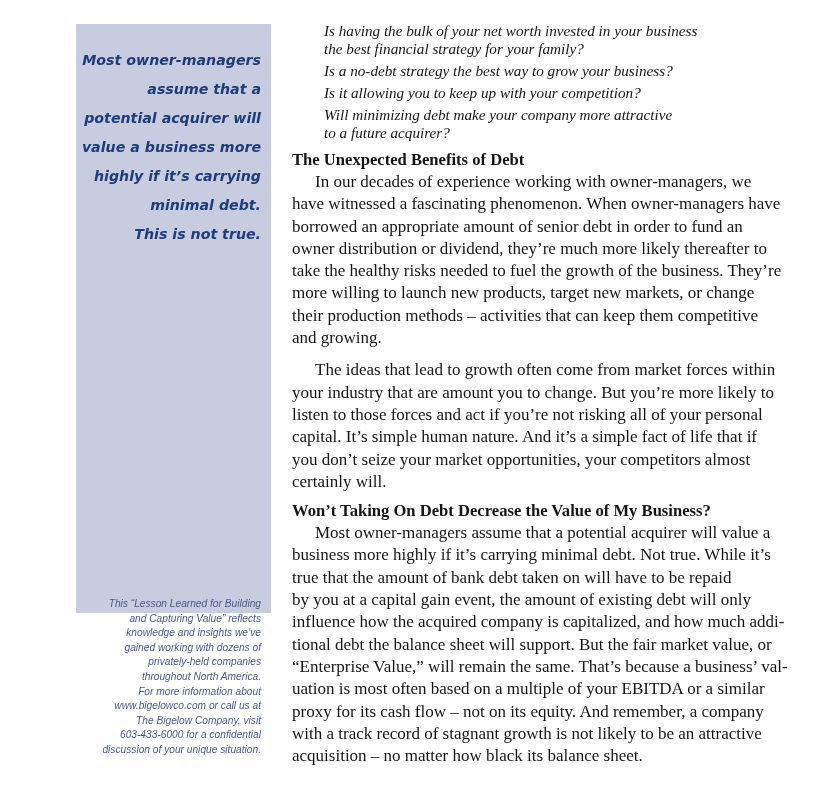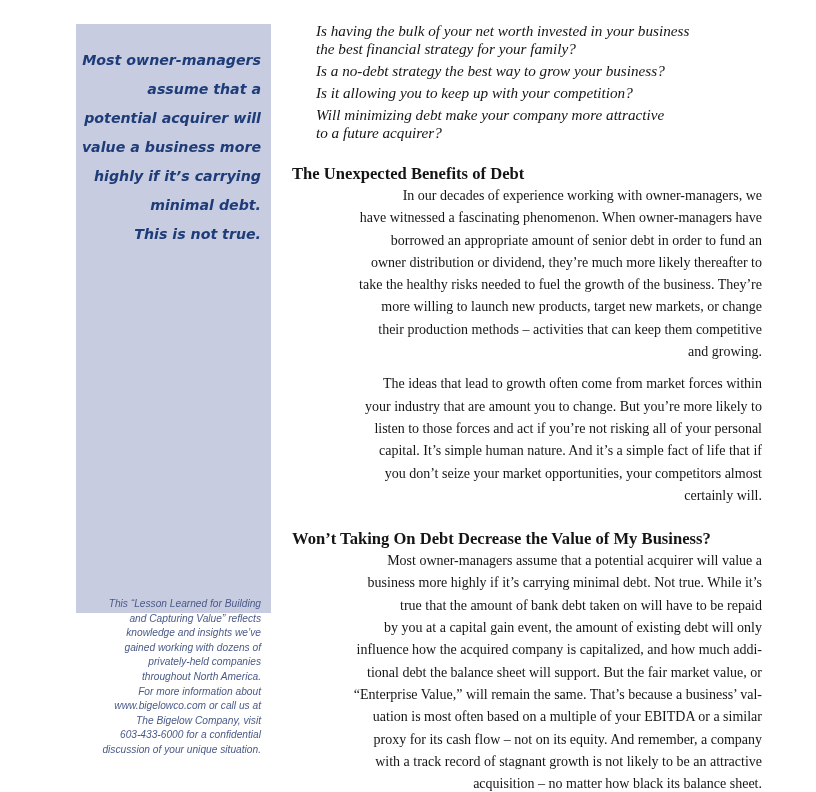--- a/index.html
+++ b/index.html
@@ -29,28 +29,28 @@
     .blurb div { white-space: nowrap; }
 
     .main {
       position: absolute; left: 292px; top: 22px; width: 470px;
       font-family: "Liberation Serif", serif; color: #151515;
     }
     .questions {
       margin-left: 24px;
       font-style: italic; font-size: 15.2px; line-height: 18px;
     }
-    .q { margin-bottom: 4px; }
+    .q { margin-bottom: 4px; margin-left: 8px; }
     .q div { white-space: nowrap; }
 
     .heading {
       font-weight: bold; font-size: 16.6px; line-height: 20px;
-      margin-top: 22px; margin-bottom: 1px; white-space: nowrap;
+      margin-top: 8px; margin-bottom: 1px; white-space: nowrap;
     }
-    .para { font-size: 14px; line-height: 22.3px; text-align: right; }
+    .para { font-size: 17px; line-height: 22.3px; }
     .para div { white-space: nowrap; }
     .para .indent { padding-left: 23px; }
     .gap { height: 10px; }
   </style>
 </head>
 <body>
 
 <aside class="sidebar">
   <div class="pullquote">
     <div>Most owner-managers</div>

